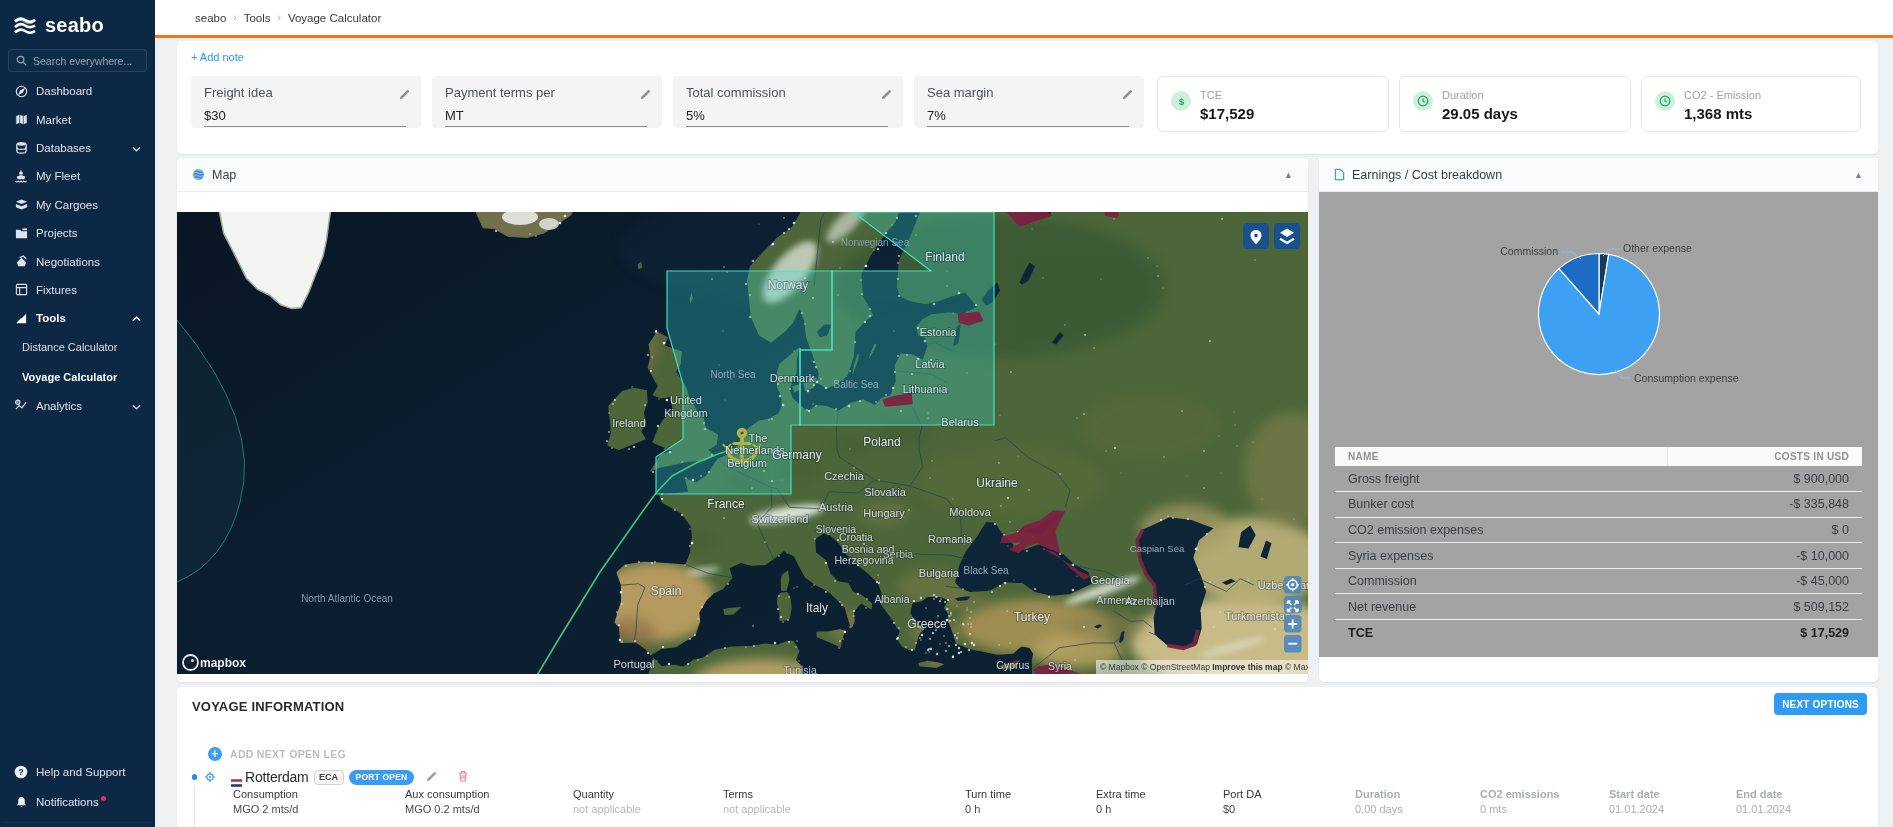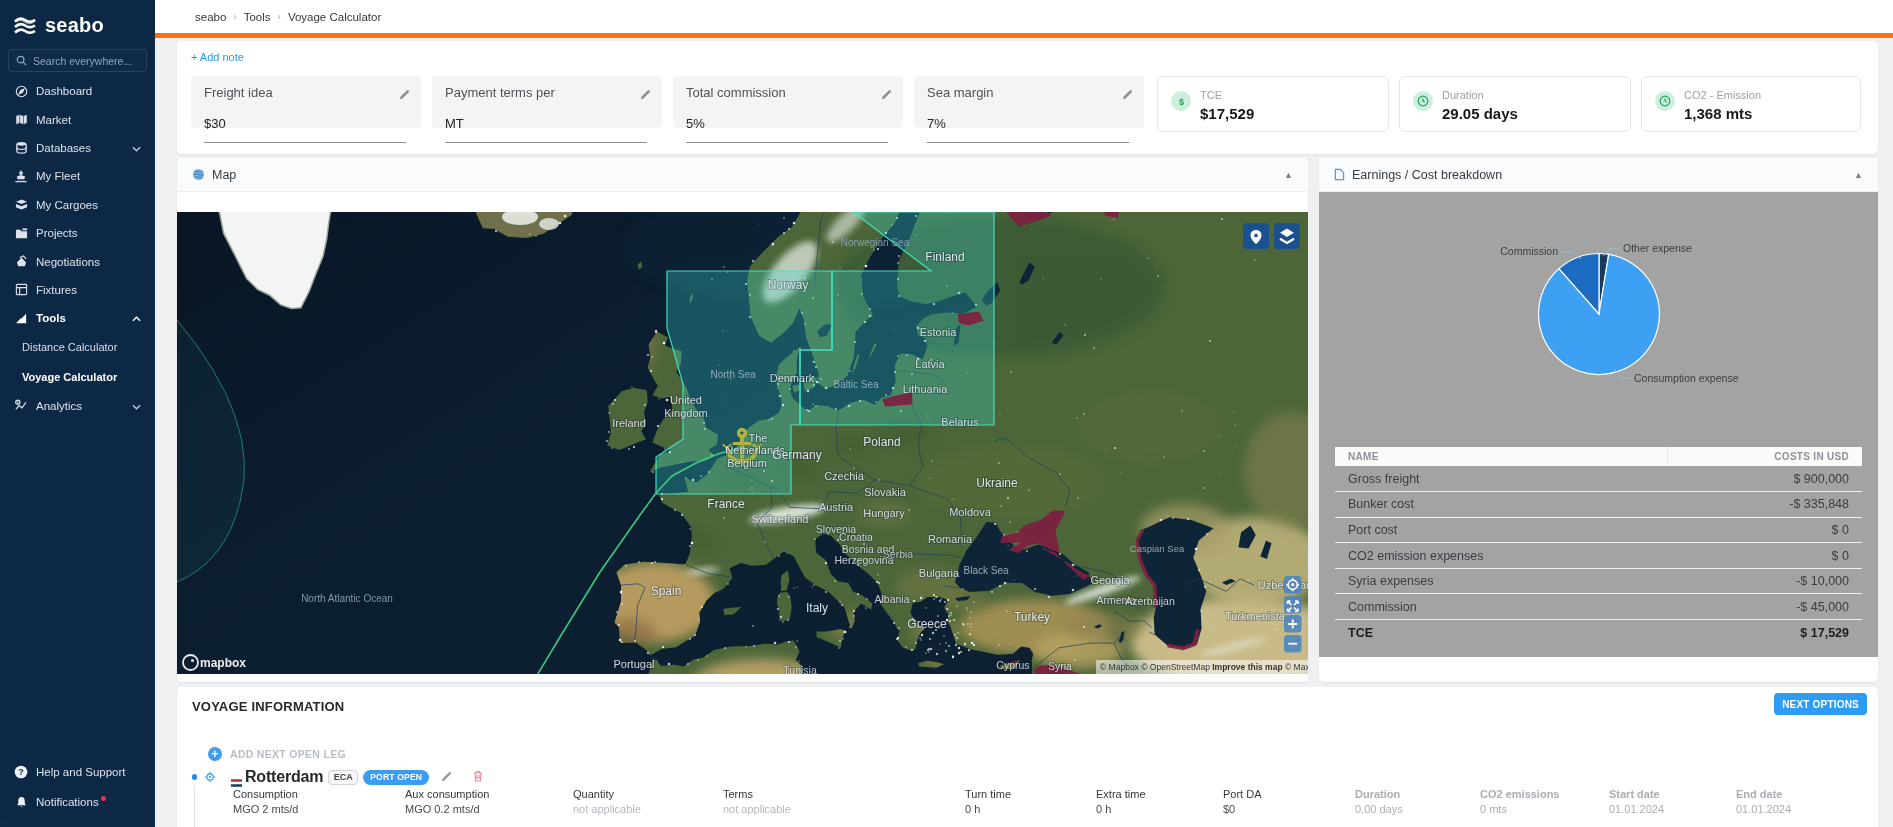--- a/index.html
+++ b/index.html
@@ -12,29 +12,29 @@
 .nav{margin-top:5px}
 .nav-item{display:flex;align-items:center;height:28.4px;padding-left:14px;color:#dde3ec;font-size:11.5px;position:relative}
 .nav-item .ic{width:14px;height:14px;margin-right:8px;display:flex;align-items:center;justify-content:center}
 .nav-item .chev{position:absolute;right:14px;top:50%;transform:translateY(-50%)}
 .nav-item.bold{font-weight:bold;color:#fff}
 .nav-sub{padding-left:22px;color:#d7dee8;font-size:11px;height:29.5px;display:flex;align-items:center}
 .nav-sub.bold{font-weight:bold;color:#fff}
 .nav-bottom{position:absolute;bottom:0;left:0;right:0}
 .nav-bottom .sep{border-top:1px solid #2a466333;margin:0 3px}
 .main{margin-left:155px}
-.topbar{height:38px;background:#fff;border-bottom:5px solid #f97316;display:flex;align-items:center;padding-left:40px;font-size:11.5px;color:#37383a}
+.topbar{height:38px;background:#fff;border-bottom:3px solid #f97316;display:flex;align-items:center;padding-left:40px;font-size:11.5px;color:#37383a}
 .topbar .sep{color:#a9adb3;margin:0 7px;font-size:10px}
 .card{background:#fff;border-radius:5px;box-shadow:0 1px 2px rgba(20,30,60,.06)}
 .formcard{margin:3px 15px 0 22px;padding:10px 14px 22px 14px}
 .addnote{color:#2a97f2;font-size:11px;font-weight:normal}
 .inputrow{display:flex;margin-top:13px}
 .ibox{width:230px;height:52px;background:#f4f4f5;border-radius:4px;margin-right:11px;padding:9px 12px 0 13px;position:relative}
 .ibox .lab{font-size:13px;color:#4e5256}
-.ibox .val{font-size:13px;color:#222;margin-top:16px;font-weight:700;border-bottom:1px solid #8b8f94;padding-bottom:11px;width:202px;font-weight:400}
+.ibox .val{font-size:13px;color:#222;margin-top:8px;font-weight:700;border-bottom:1px solid #8b8f94;padding-bottom:3px;width:202px;font-weight:400}
 .ibox .pen{position:absolute;right:11px;top:10px}
 .mcard{width:232px;height:56px;background:#fff;border:1px solid #e4e5e8;border-radius:6px;margin-right:10px;display:flex;align-items:flex-start;padding:12px 0 0 13px}
 .mcard .mic{width:20px;height:20px;border-radius:50%;background:#cdf0dc;display:flex;align-items:center;justify-content:center;margin-top:2px}
 .mcard .mtxt{margin-left:9px}
 .mcard .mlab{font-size:11px;color:#9ba0a6}
 .mcard .mval{font-size:15px;font-weight:bold;color:#17181a;margin-top:4px}
 .row2{display:flex;margin:4px 15px 0 22px;gap:11px}
 .mapcard{width:1131px;border-radius:5px;overflow:hidden}
 .panelhead{height:34px;background:#fafbfc;border-bottom:1px solid #ededf0;display:flex;align-items:center;padding:0 15px;font-size:12.5px;color:#333c45}
 .panelhead .ph-ic{margin-right:7px;display:flex}
@@ -48,21 +48,21 @@
 .ctable td{font-size:12.5px;color:#3a3e44;height:25.6px;padding:0 13px;border-top:1px solid #efeff1}
 .ctable tr.tce td{font-weight:bold;color:#1c1d1f}
 .voycard{margin:5px 15px 0 22px;padding:12px 15px 0 15px;position:relative;height:200px}
 .voytitle{font-size:13px;font-weight:bold;color:#26282b;letter-spacing:.2px}
 .routebtn{position:absolute;right:11px;top:6px;background:#2e9cf4;color:#fff;font-size:10px;font-weight:bold;border-radius:4px;padding:5.5px 8px;letter-spacing:.2px}
 .addleg{display:flex;align-items:center;margin:33px 0 0 16px;color:#b9bdc4;font-size:10.5px;font-weight:bold;letter-spacing:.3px}
 .addleg .plus{width:14px;height:14px;border-radius:50%;background:#3f9cf5;color:#fff;display:flex;align-items:center;justify-content:center;font-size:12px;margin-right:8px}
 .legrow{display:flex;align-items:center;margin:7px 0 0 0;position:relative}
 .legrow .dot{width:5px;height:6.5px;border-radius:2.5px;background:#2b87ea;margin-right:7px}
 .flag{display:inline-block;width:11px;height:8px;margin:0 3px 0 15px}
-.portname{font-size:16px;font-weight:bold;color:#26282b;letter-spacing:-0.2px}
+.portname{font-size:14px;font-weight:normal;color:#26282b;letter-spacing:-0.2px}
 .badge-eca{border:1px solid #cfd2d6;background:#f7f7f8;border-radius:4px;color:#3f4449;font-size:9px;font-weight:bold;padding:1.5px 4.5px;margin-left:5px}
 .badge-open{background:#3b9cf6;border-radius:7.5px;color:#fff;font-size:8.5px;font-weight:bold;padding:2.5px 7px;margin-left:5px;letter-spacing:.2px}
 .cols{display:flex;margin:2px 0 0 41px}
 .col .h{font-size:11px;font-weight:normal;color:#33373c}
 .col .v{font-size:11px;color:#45494e;margin-top:3px}
 .col .v.gray{color:#b4b8be}
 .col.gray .h{color:#a9adb4;font-weight:bold}
 .col.gray .v{color:#a9adb4}
 .vline{position:absolute;left:16.5px;width:1px;background:#dfe1e5}
 </style></head>
@@ -916,34 +916,34 @@
               </tr>
           <tr>
                 <td style="border-top:none">Gross freight</td>
                 <td class="r" style="border-top:none">$ 900,000</td>
               </tr>
           <tr>
                 <td>Bunker cost</td>
                 <td class="r">-$ 335,848</td>
               </tr>
           <tr>
-                <td>Port cost</td>
-                <td class="r">$ 0</td>
-              </tr>
-          <tr>
                 <td>CO2 emission expenses</td>
                 <td class="r">$ 0</td>
               </tr>
           <tr>
                 <td>Syria expenses</td>
                 <td class="r">-$ 10,000</td>
               </tr>
           <tr>
                 <td>Commission</td>
                 <td class="r">-$ 45,000</td>
+              </tr>
+          <tr>
+                <td>Net revenue</td>
+                <td class="r">$ 509,152</td>
               </tr>
           <tr class="tce">
                 <td>TCE</td>
                 <td class="r">$ 17,529</td>
               </tr>
         </tbody>
           </table>
       </div>
     </div>
   </div>

